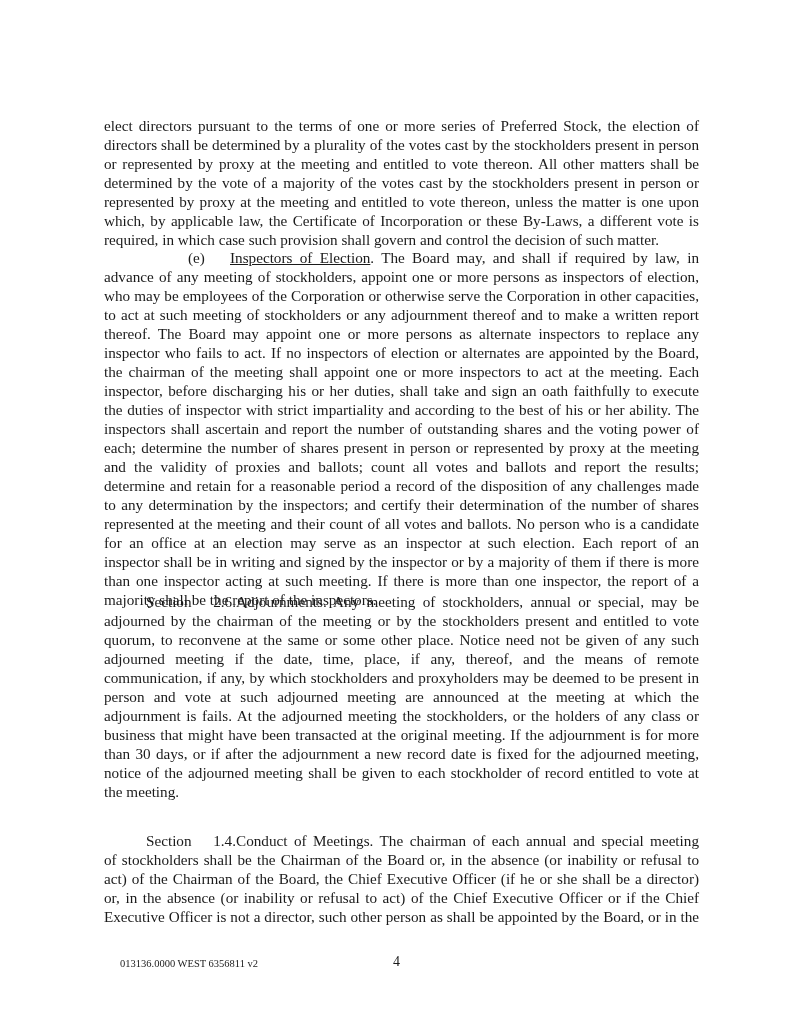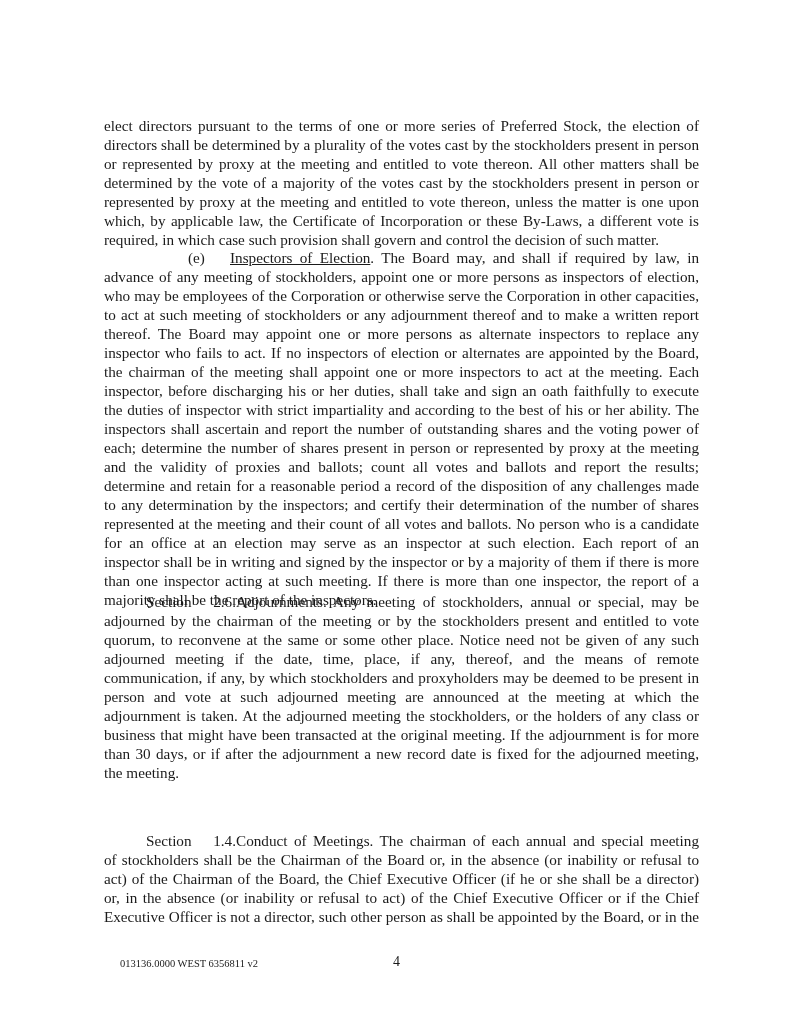--- a/index.html
+++ b/index.html
@@ -56,23 +56,24 @@
 
   <div class="lines" style="top:592px;">
     <span class="ln" style="padding-left:42px; width:553px;">
       <span class="b" style="display:inline-block; width:90px;">Section 2.6.</span><span class="b">Adjournments</span><span>.  Any meeting of stockholders, annual or special, may be</span>
     </span>
     <span class="ln">adjourned by the chairman of the meeting or by the stockholders present and entitled to vote</span>
     <span class="ln">quorum, to reconvene at the same or some other place.  Notice need not be given of any such</span>
     <span class="ln">adjourned meeting if the date, time, place, if any, thereof, and the means of remote</span>
     <span class="ln">communication, if any, by which stockholders and proxyholders may be deemed to be present in</span>
     <span class="ln">person and vote at such adjourned meeting are announced at the meeting at which the</span>
-    <span class="ln">adjournment is taken.  At the adjourned meeting the stockholders, or the holders of any class or</span>
+    <span class="ln">adjournment is fails.  At the adjourned meeting the stockholders, or the holders of any class or</span>
     <span class="ln">business that might have been transacted at the original meeting.  If the adjournment is for more</span>
     <span class="ln">than 30 days, or if after the adjournment a new record date is fixed for the adjourned meeting,</span>
+    <span class="ln">notice of the adjourned meeting shall be given to each stockholder of record entitled to vote at</span>
     <span class="ln last">the meeting.</span>
   </div>
 
   <div class="lines" style="top:831px;">
     <span class="ln" style="padding-left:42px; width:553px;">
       <span class="b" style="display:inline-block; width:90px;">Section 1.4.</span><span class="b">Conduct of Meetings</span><span>.  The chairman of each annual and special meeting</span>
     </span>
     <span class="ln">of stockholders shall be the Chairman of the Board or, in the absence (or inability or refusal to</span>
     <span class="ln">act) of the Chairman of the Board, the Chief Executive Officer (if he or she shall be a director)</span>
     <span class="ln">or, in the absence (or inability or refusal to act) of the Chief Executive Officer or if the Chief</span>

